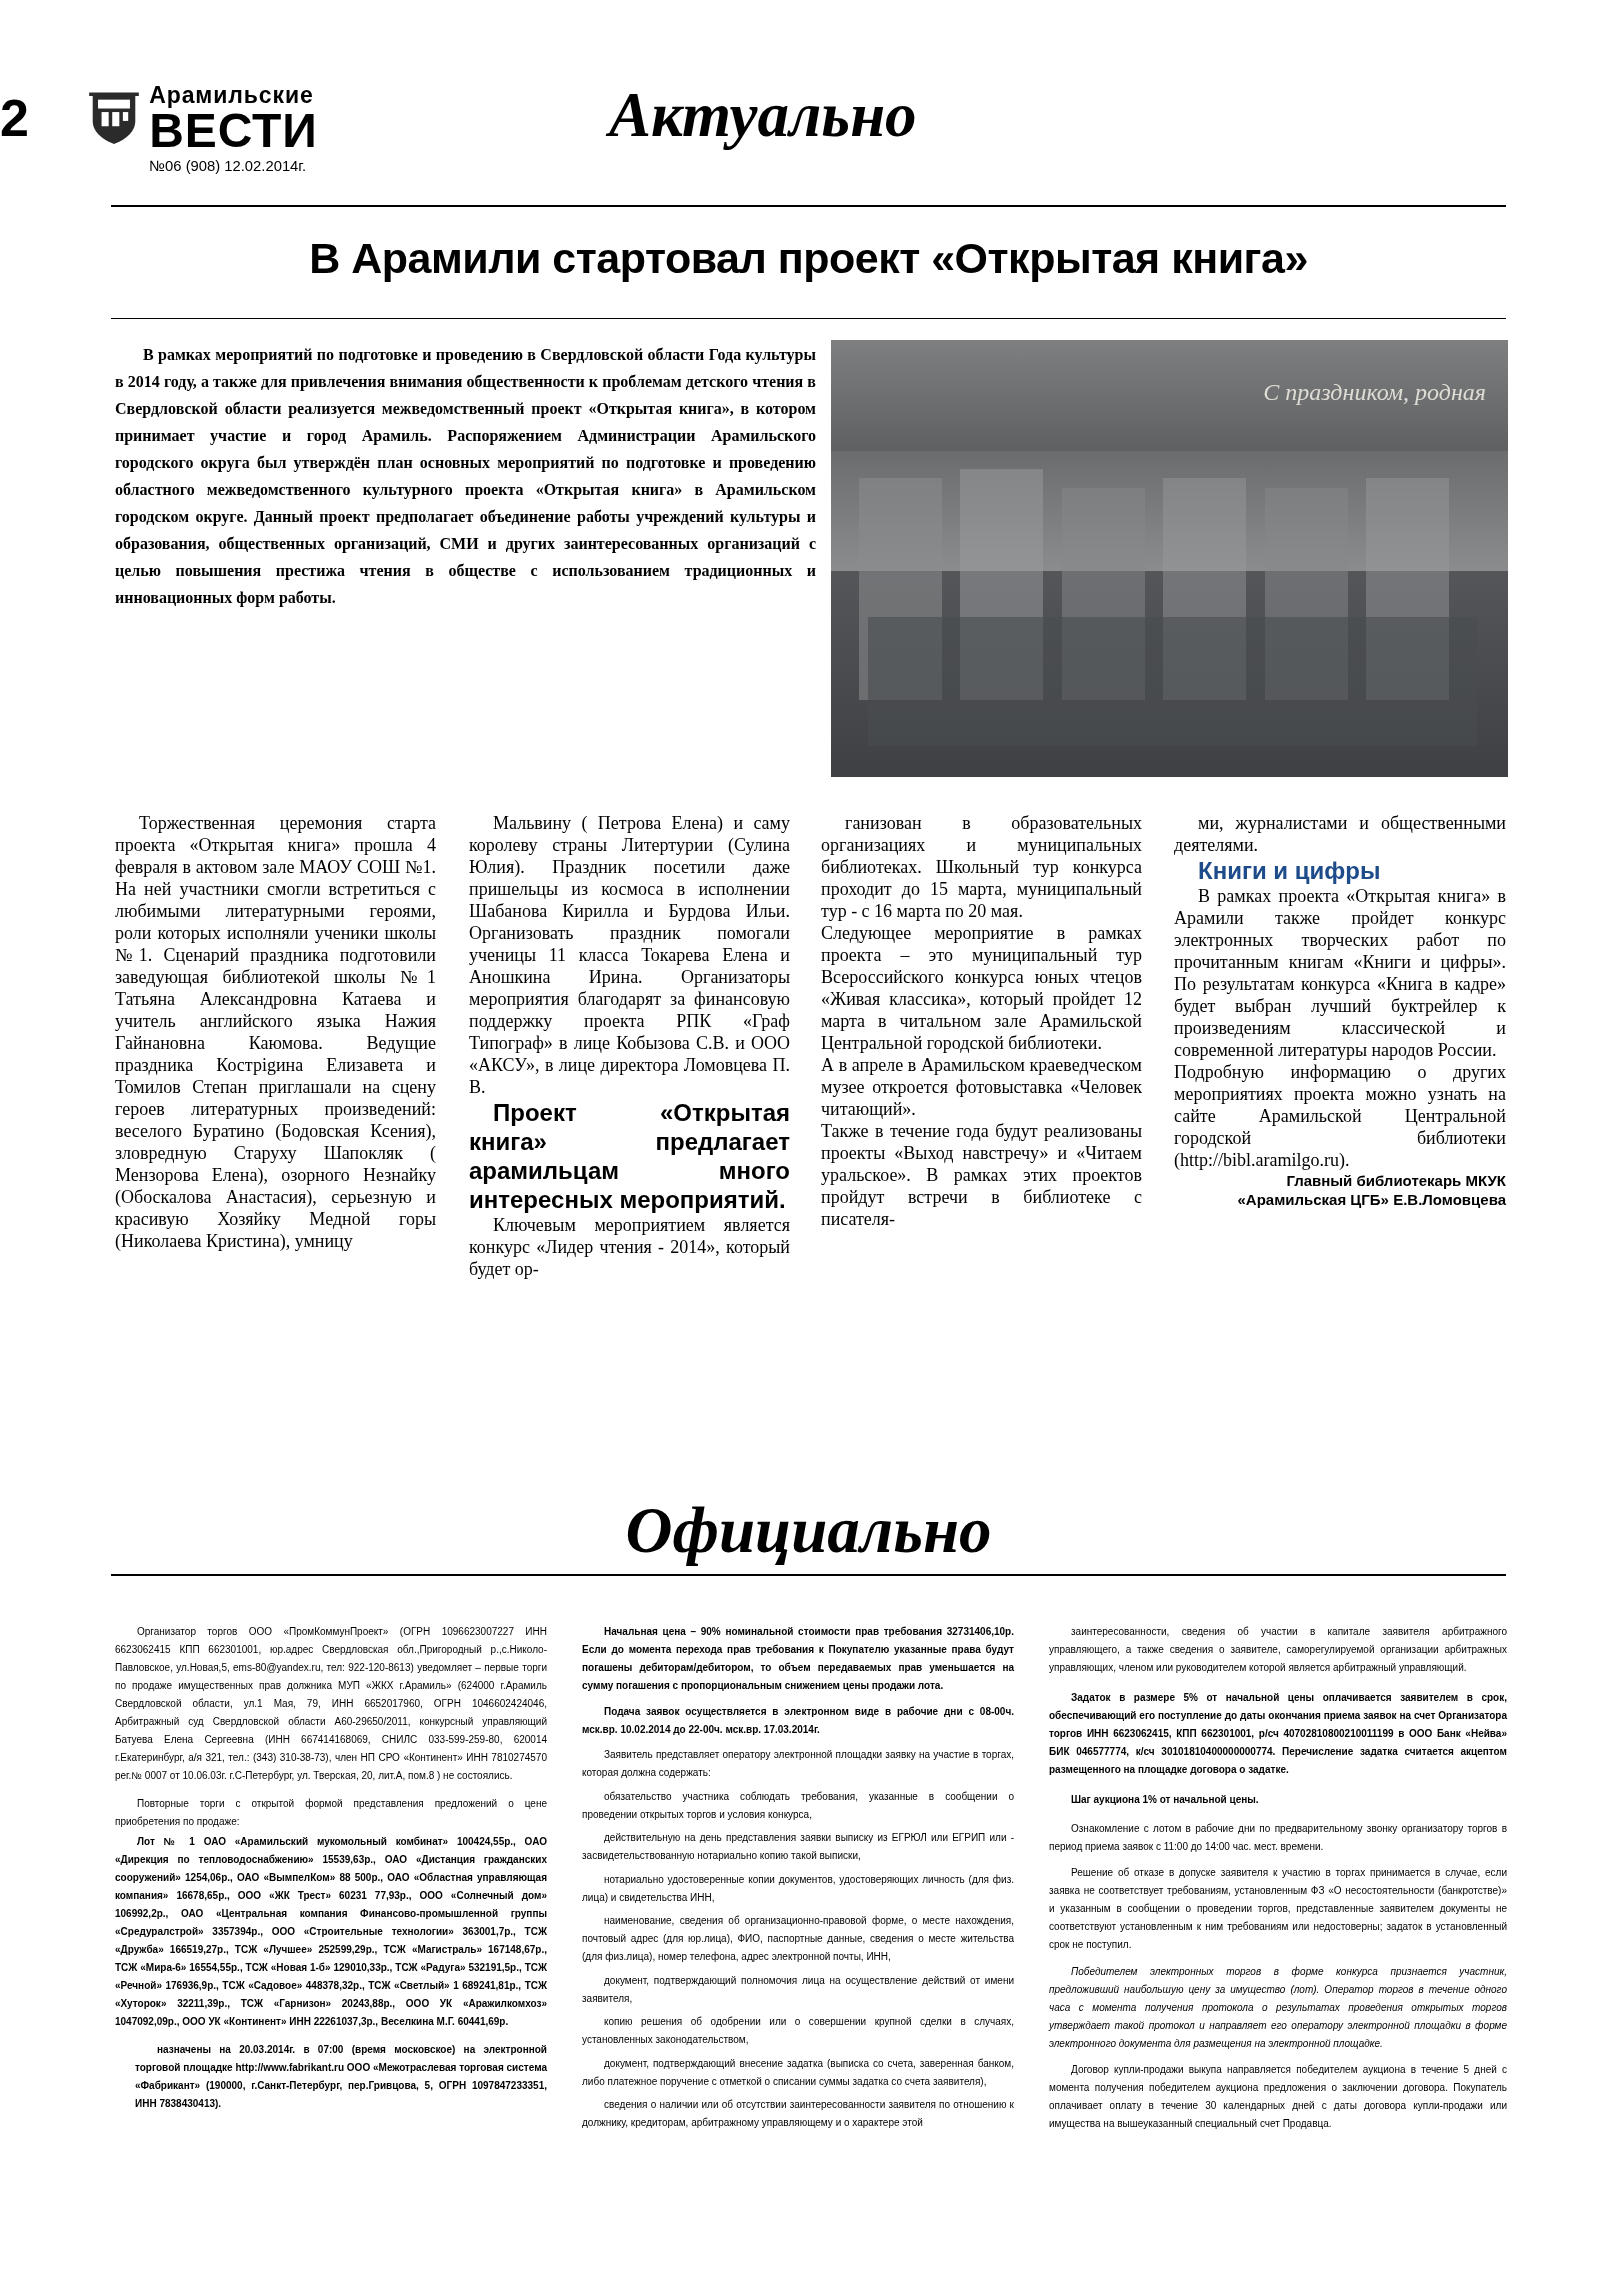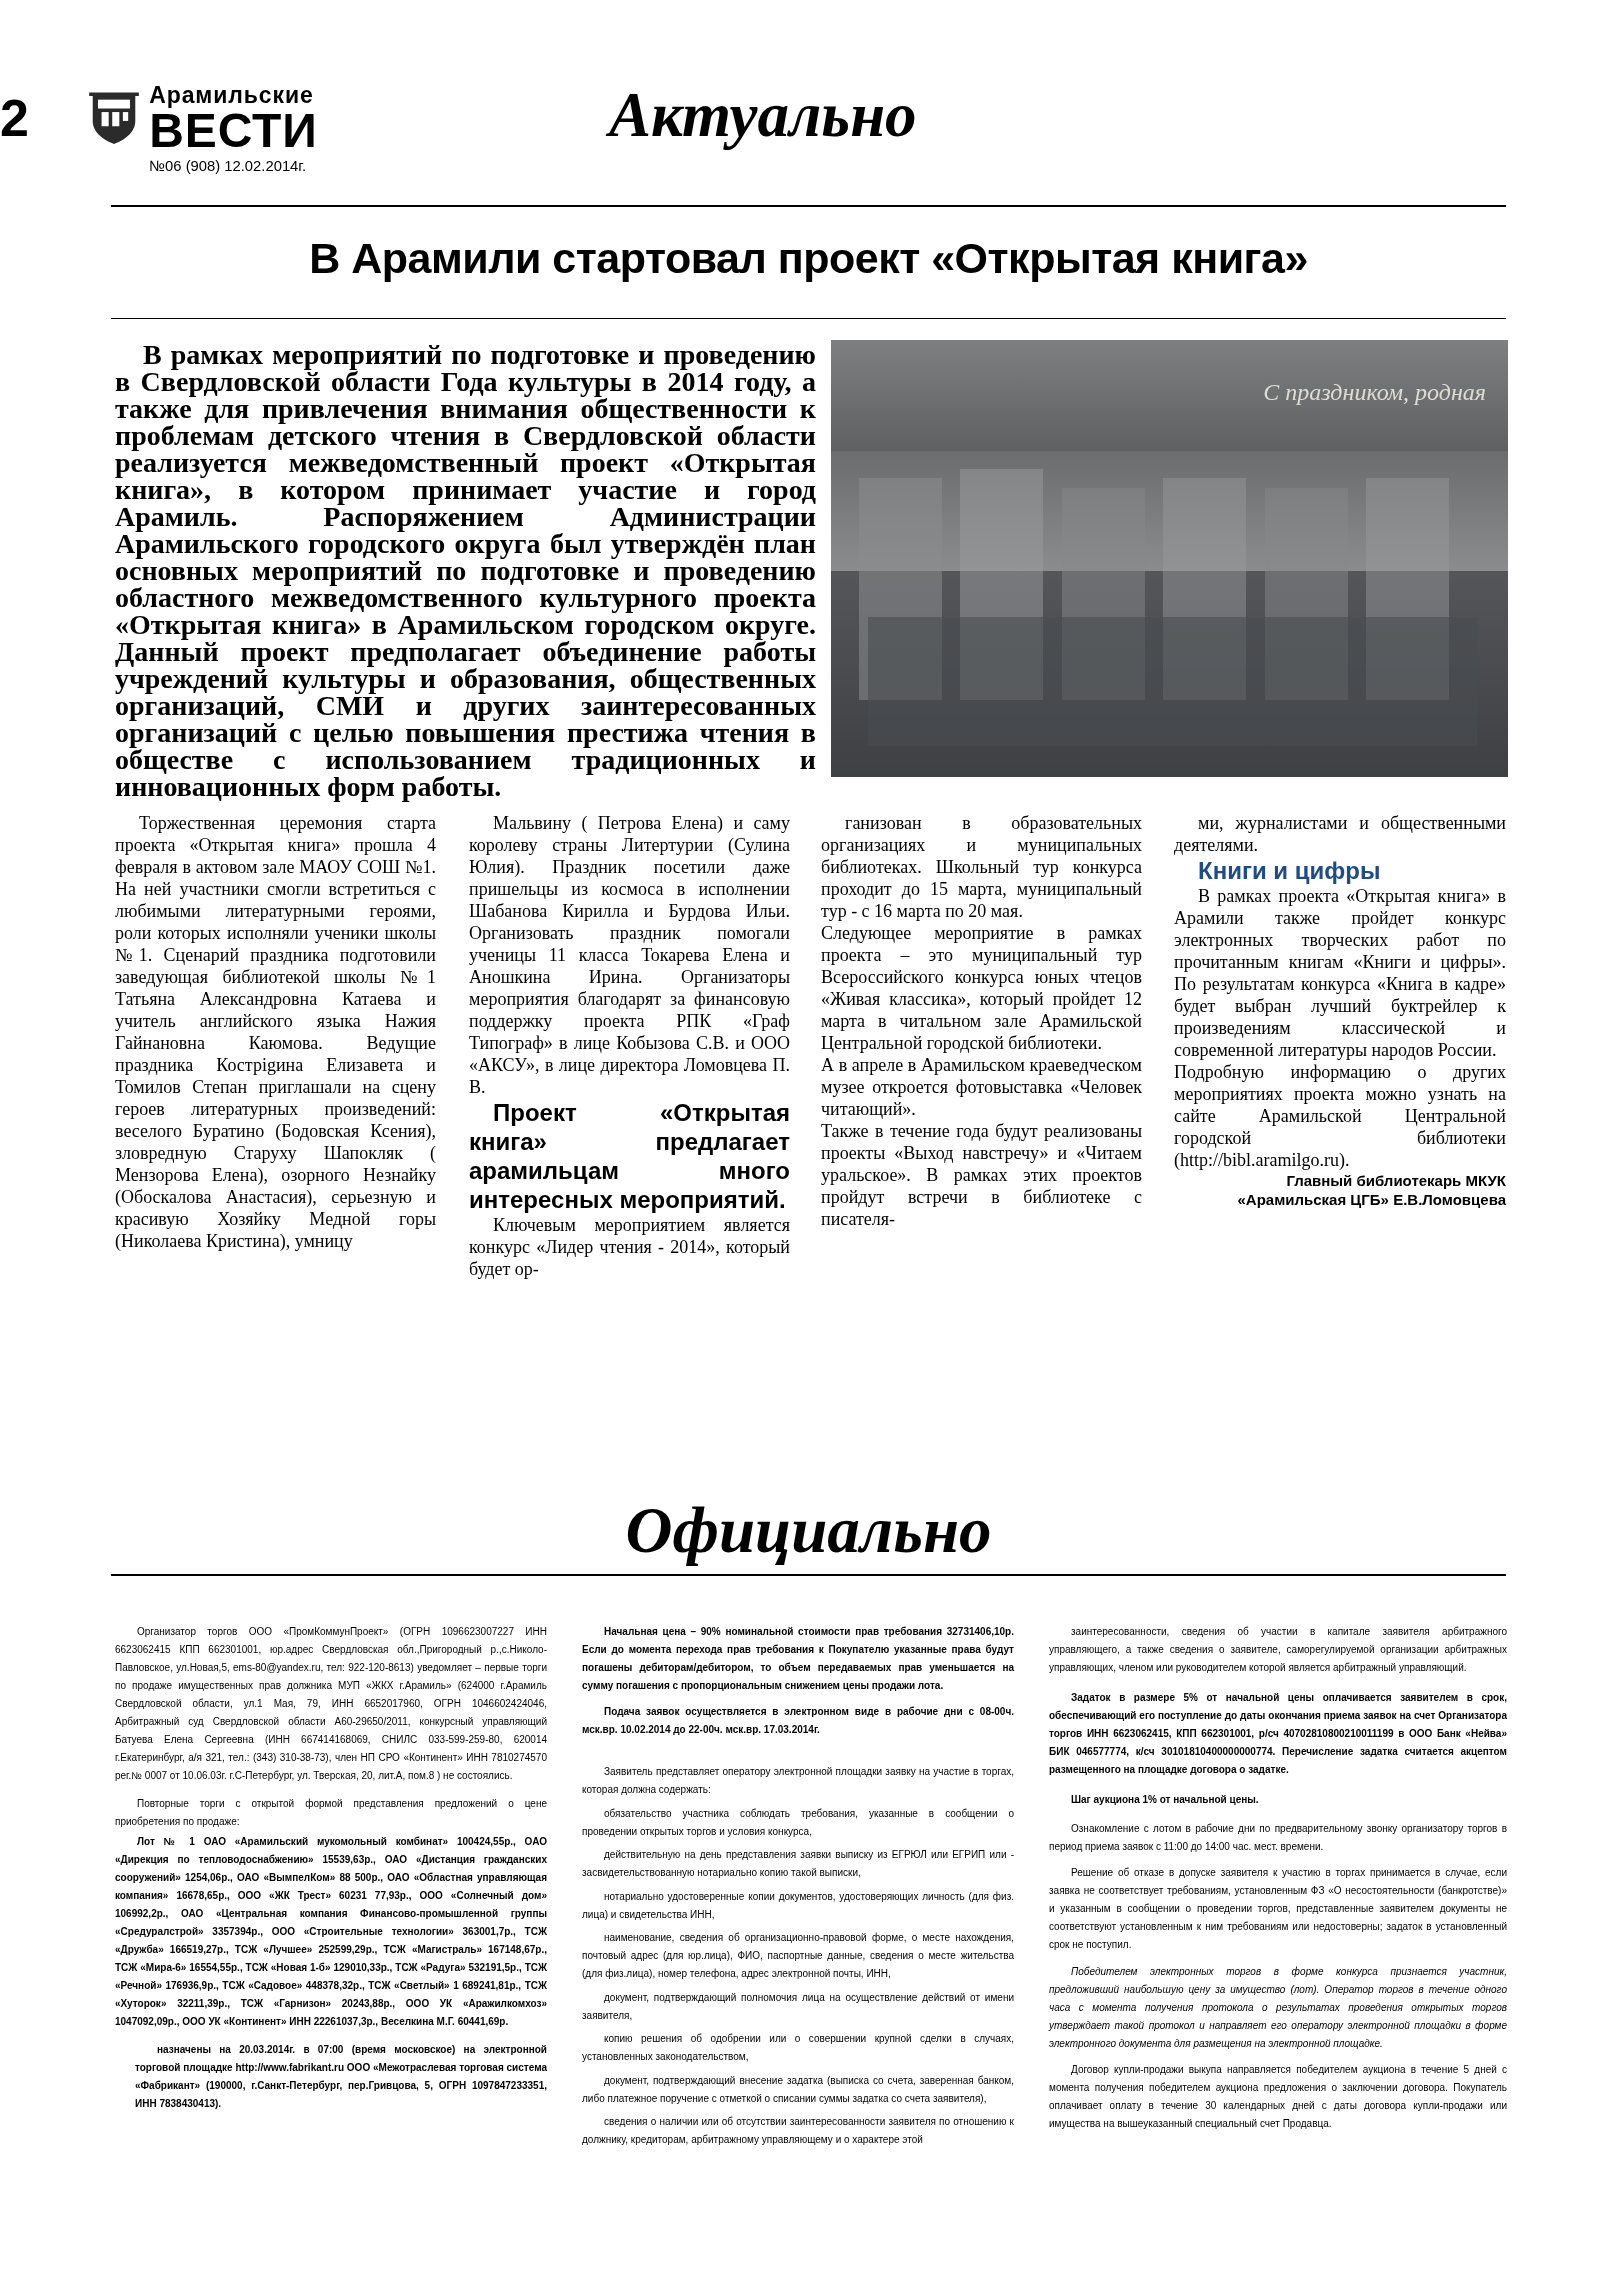--- a/index.html
+++ b/index.html
@@ -14,21 +14,21 @@
   .issue{font-family:"Liberation Sans",sans-serif;font-size:14.8px;margin-top:3.7px;}
   .section-script{position:absolute;left:609px;top:83px;font-family:"Liberation Serif",serif;font-style:italic;font-weight:bold;font-size:63px;line-height:65px;}
 
   .rule{position:absolute;left:111px;width:1395px;height:1.8px;background:#000;}
   .rule-thin{position:absolute;left:111px;width:1395px;height:0.9px;background:#000;}
 
   
   .headline{position:absolute;left:111px;top:233px;width:1395px;text-align:center;font-family:"Liberation Sans",sans-serif;font-weight:bold;font-size:43px;line-height:50px;letter-spacing:-0.5px;}
 
   
-  .lead{position:absolute;left:115px;top:341px;width:701px;font-family:"Liberation Serif",serif;font-weight:bold;font-size:28px;line-height:27px;text-align:justify;text-indent:28px;}
+  .lead{position:absolute;left:115px;top:341px;width:701px;font-family:"Liberation Serif",serif;font-weight:bold;font-size:16px;line-height:27px;text-align:justify;text-indent:28px;}
 
   .photo{position:absolute;left:831px;top:340px;width:677px;height:437px;background:#6d6f70;overflow:hidden;}
   .photo .band{position:absolute;left:0;right:0;}
   .ph-banner{position:absolute;left:323px;top:39px;width:332px;height:37px;font-family:"Liberation Serif",serif;font-style:italic;font-size:24px;color:#f2efe6;opacity:.85;text-align:right;}
 
   
   .col{position:absolute;top:812px;width:321px;font-family:"Liberation Serif",serif;font-size:18px;line-height:22px;text-align:justify;}
   .col p{margin:0 0 0 0;text-indent:24px;}
   .c1{left:115px;}
   .c2{left:469px;}
@@ -128,21 +128,21 @@
   <div class="ocol o1">
     <p>Организатор торгов ООО «ПромКоммунПроект» (ОГРН 1096623007227 ИНН 6623062415 КПП 662301001, юр.адрес Свердловская обл.,Пригородный р.,с.Николо-Павловское, ул.Новая,5, ems-80@yandex.ru, тел: 922-120-8613) уведомляет – первые торги по продаже имущественных прав должника МУП «ЖКХ г.Арамиль» (624000 г.Арамиль Свердловской области, ул.1 Мая, 79, ИНН 6652017960, ОГРН 1046602424046, Арбитражный суд Свердловской области А60-29650/2011, конкурсный управляющий Батуева Елена Сергеевна (ИНН 667414168069, СНИЛС 033-599-259-80, 620014 г.Екатеринбург, а/я 321, тел.: (343) 310-38-73), член НП СРО «Континент» ИНН 7810274570 рег.№ 0007 от 10.06.03г. г.С-Петербург, ул. Тверская, 20, лит.А, пом.8 ) не состоялись.</p>
     <p style="margin-top:10px;">Повторные торги  с открытой формой представления предложений о цене приобретения по продаже:</p>
     <p style="margin-top:1.8px;"><span class="b">Лот № 1 ОАО «Арамильский мукомольный комбинат» 100424,55р., ОАО «Дирекция по тепловодоснабжению» 15539,63р., ОАО «Дистанция гражданских сооружений» 1254,06р., ОАО «ВымпелКом» 88 500р., ОАО «Областная управляющая компания» 16678,65р., ООО «ЖК Трест» 60231 77,93р., ООО «Солнечный дом» 106992,2р., ОАО «Центральная компания Финансово-промышленной группы «Средуралстрой» 3357394р., ООО «Строительные технологии» 363001,7р., ТСЖ «Дружба» 166519,27р., ТСЖ «Лучшее» 252599,29р., ТСЖ «Магистраль» 167148,67р., ТСЖ «Мира-6» 16554,55р., ТСЖ «Новая 1-б» 129010,33р., ТСЖ «Радуга» 532191,5р., ТСЖ «Речной» 176936,9р., ТСЖ «Садовое» 448378,32р., ТСЖ «Светлый» 1 689241,81р., ТСЖ «Хуторок» 32211,39р., ТСЖ «Гарнизон» 20243,88р., ООО УК «Аражилкомхоз» 1047092,09р., ООО УК «Континент» ИНН 22261037,3р., Веселкина М.Г. 60441,69р.</span></p>
     <p style="margin-top:10px;margin-left:20px;"><span class="b">назначены на 20.03.2014г. в 07:00 (время московское) на электронной торговой площадке http://www.fabrikant.ru  ООО «Межотраслевая торговая система «Фабрикант» (190000, г.Санкт-Петербург, пер.Гривцова, 5, ОГРН 1097847233351, ИНН 7838430413).</span></p>
   </div>
 
   <div class="ocol o2">
     <p><span class="b">Начальная цена – 90% номинальной стоимости прав требования 32731406,10р. Если до момента перехода прав требования к Покупателю указанные права будут погашены дебиторам/дебитором, то объем передаваемых прав уменьшается на сумму погашения с пропорциональным снижением цены продажи лота.</span></p>
     <p style="margin-top:8.3px;"><span class="b">Подача заявок осуществляется в электронном виде в рабочие дни с 08-00ч. мск.вр. 10.02.2014 до 22-00ч. мск.вр. 17.03.2014г.</span></p>
-    <p style="margin-top:24px;">Заявитель представляет оператору электронной площадки заявку на участие в торгах, которая должна содержать:</p>
+    <p style="margin-top:7px;">Заявитель представляет оператору электронной площадки заявку на участие в торгах, которая должна содержать:</p>
     <p style="margin-top:5.5px;">обязательство участника соблюдать требования, указанные в сообщении о проведении открытых торгов и условия конкурса,</p>
     <p style="margin-top:5.5px;">действительную на день представления заявки выписку из ЕГРЮЛ или ЕГРИП или - засвидетельствованную нотариально копию такой выписки,</p>
     <p style="margin-top:5.5px;">нотариально удостоверенные копии документов, удостоверяющих личность (для физ. лица) и свидетельства ИНН,</p>
     <p style="margin-top:5.5px;">наименование, сведения об организационно-правовой форме, о месте нахождения, почтовый адрес (для юр.лица), ФИО, паспортные данные, сведения о месте жительства (для физ.лица), номер телефона, адрес электронной почты, ИНН,</p>
     <p style="margin-top:5.5px;">документ, подтверждающий полномочия лица на осуществление действий от имени заявителя,</p>
     <p style="margin-top:5.5px;">копию решения об одобрении или о совершении крупной сделки в случаях, установленных законодательством,</p>
     <p style="margin-top:5.5px;">документ, подтверждающий внесение задатка (выписка со счета, заверенная банком, либо платежное поручение с отметкой о списании суммы задатка со счета заявителя),</p>
     <p style="margin-top:5.5px;">сведения о наличии или об отсутствии заинтересованности заявителя по отношению к должнику, кредиторам, арбитражному управляющему и о характере этой</p>
   </div>
 

